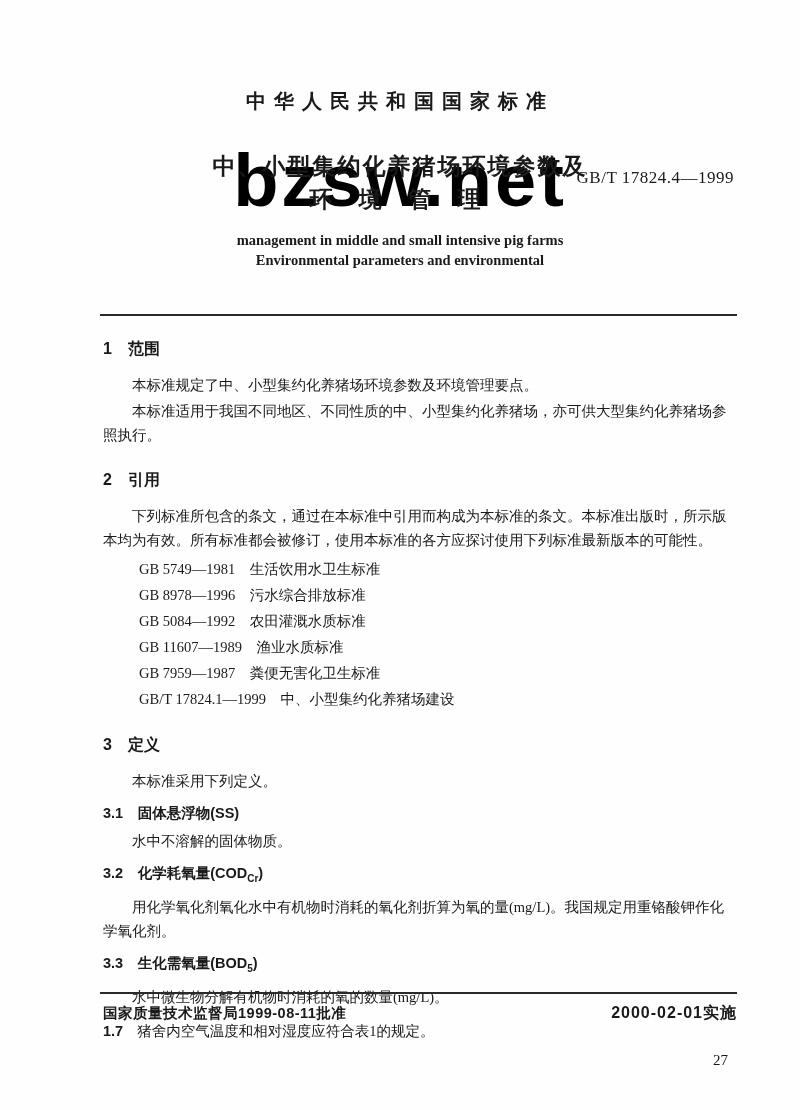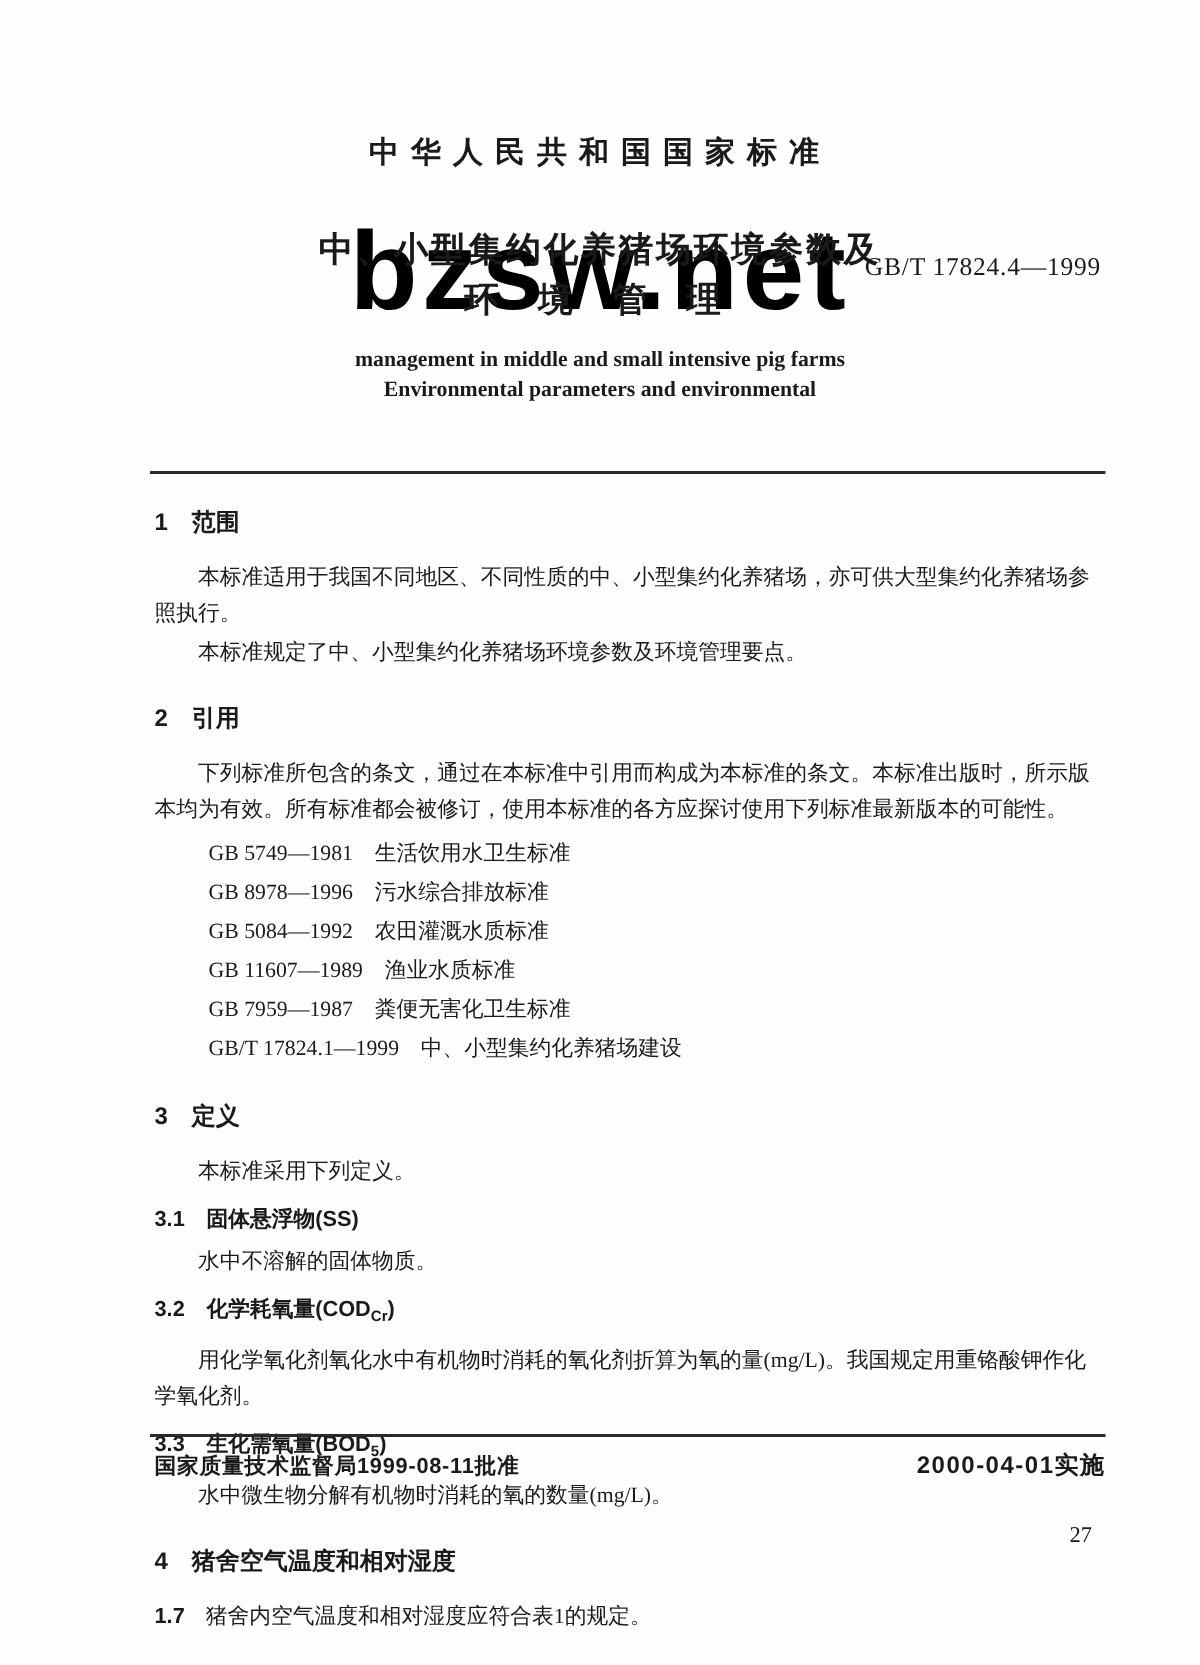--- a/index.html
+++ b/index.html
@@ -105,21 +105,21 @@
   }
   .sub-heading sub { font-size: 10px; text-align: right; }
   .clause-line { margin: 10px 0 0 0; }
   .clause-num {
     font-family: "Liberation Sans", sans-serif;
     font-weight: 700;
     margin-right: 14px;
   }
 
   
-  .footer { position: absolute; z-index: 1; left: 0; right: 0; top: 956px; }
+  .footer { position: absolute; z-index: 1; left: 0; right: 0; top: 992px; }
   .rule-bottom {
     margin: 0 0 0 100px;
     width: 637px;
     height: 2px;
     background: #2a2a2a;
     border: none;
   }
   .footer-row {
     display: flex;
     justify-content: space-between;
@@ -155,22 +155,22 @@
         <div>management in middle and small intensive pig farms</div>
         <div>Environmental parameters and environmental</div>
       </div>
     </div>
 
     <div class="rule-top"></div>
 
     <div class="body">
 
       <div class="sec-heading">1　范围</div>
+      <p class="para">本标准规定了中、小型集约化养猪场环境参数及环境管理要点。</p>
       <p class="para">本标准适用于我国不同地区、不同性质的中、小型集约化养猪场，亦可供大型集约化养猪场参照执行。</p>
-      <p class="para">本标准规定了中、小型集约化养猪场环境参数及环境管理要点。</p>
 
       <div class="sec-heading">2　引用</div>
       <p class="para">下列标准所包含的条文，通过在本标准中引用而构成为本标准的条文。本标准出版时，所示版本均为有效。所有标准都会被修订，使用本标准的各方应探讨使用下列标准最新版本的可能性。</p>
       <div class="refs">
         <div class="ref-item">GB 5749—1981　生活饮用水卫生标准</div>
         <div class="ref-item">GB 8978—1996　污水综合排放标准</div>
         <div class="ref-item">GB 5084—1992　农田灌溉水质标准</div>
         <div class="ref-item">GB 11607—1989　渔业水质标准</div>
         <div class="ref-item">GB 7959—1987　粪便无害化卫生标准</div>
         <div class="ref-item">GB/T 17824.1—1999　中、小型集约化养猪场建设</div>
@@ -181,28 +181,27 @@
 
       <div class="sub-heading">3.1　固体悬浮物(SS)</div>
       <p class="para">水中不溶解的固体物质。</p>
 
       <div class="sub-heading"><span>3.2　化学耗氧量(COD</span><sub>Cr</sub><span>)</span></div>
       <p class="para">用化学氧化剂氧化水中有机物时消耗的氧化剂折算为氧的量(mg/L)。我国规定用重铬酸钾作化学氧化剂。</p>
 
       <div class="sub-heading"><span>3.3　生化需氧量(BOD</span><sub>5</sub><span>)</span></div>
       <p class="para">水中微生物分解有机物时消耗的氧的数量(mg/L)。</p>
 
-      <div class="sec-heading">4　猪舍空气温度和相对湿度</div>
       <p class="clause-line"><span class="clause-num">1.7</span><span>猪舍内空气温度和相对湿度应符合表1的规定。</span></p>
 
     </div>
   </div>
 
   <div class="footer">
     <div class="rule-bottom"></div>
     <div class="footer-row">
       <span class="footer-left">国家质量技术监督局1999-08-11批准</span>
-      <span class="footer-right">2000-04-01实施</span>
+      <span class="footer-right">2000-02-01实施</span>
     </div>
     <div class="page-number">27</div>
   </div>
 
 </div>
 
 </body></html>

